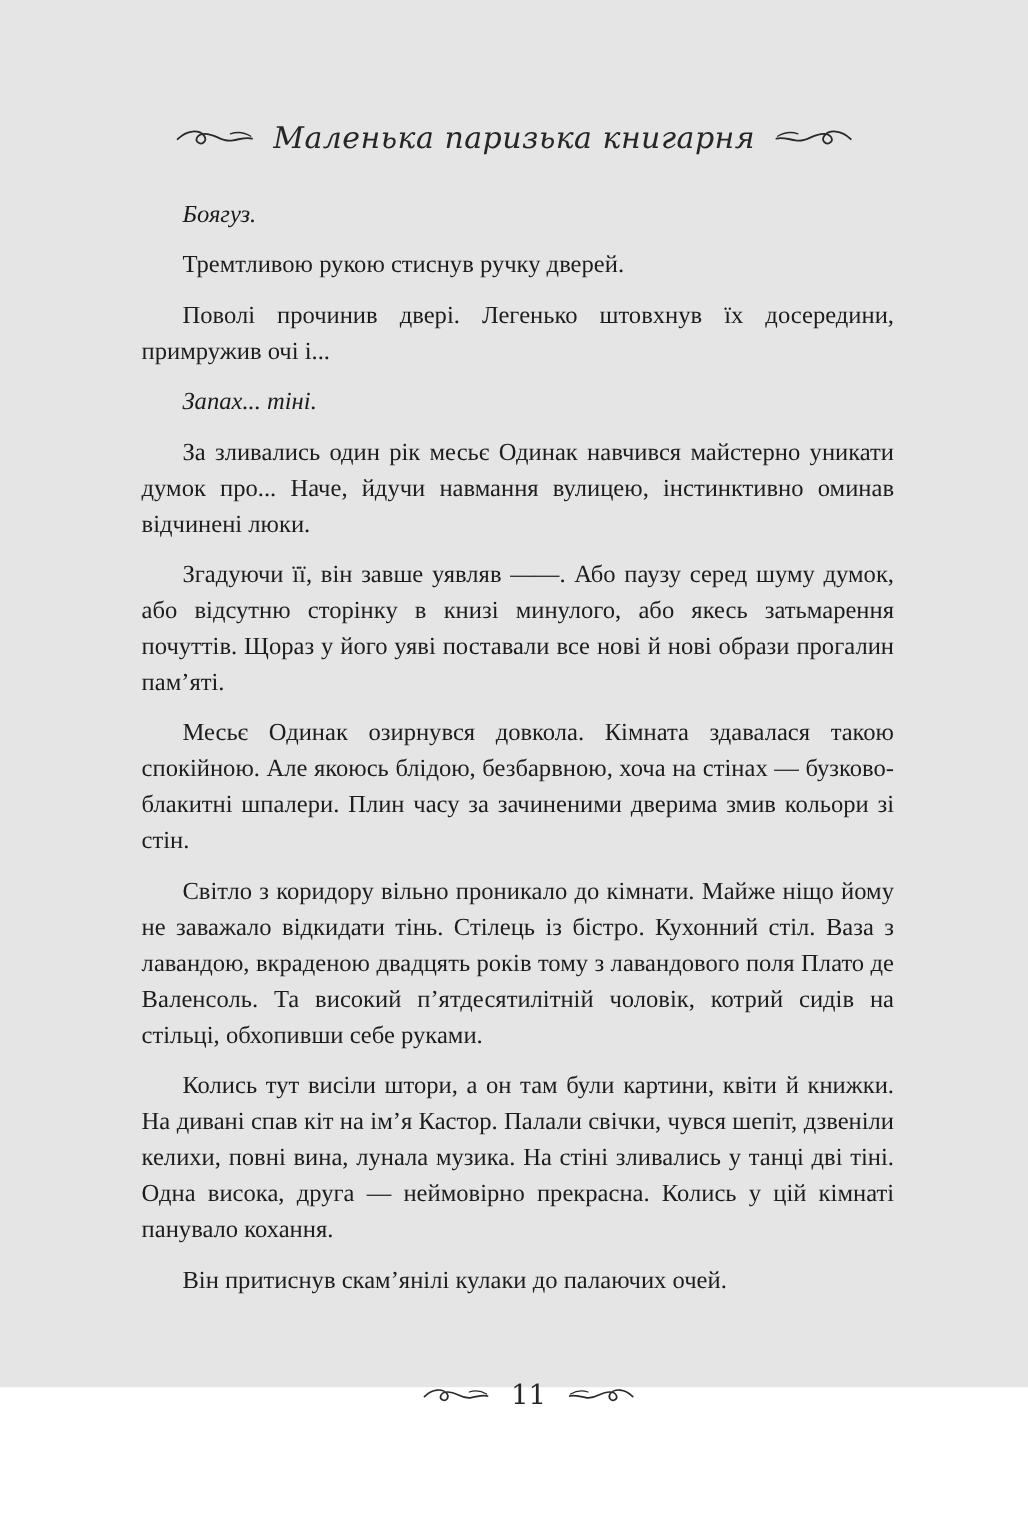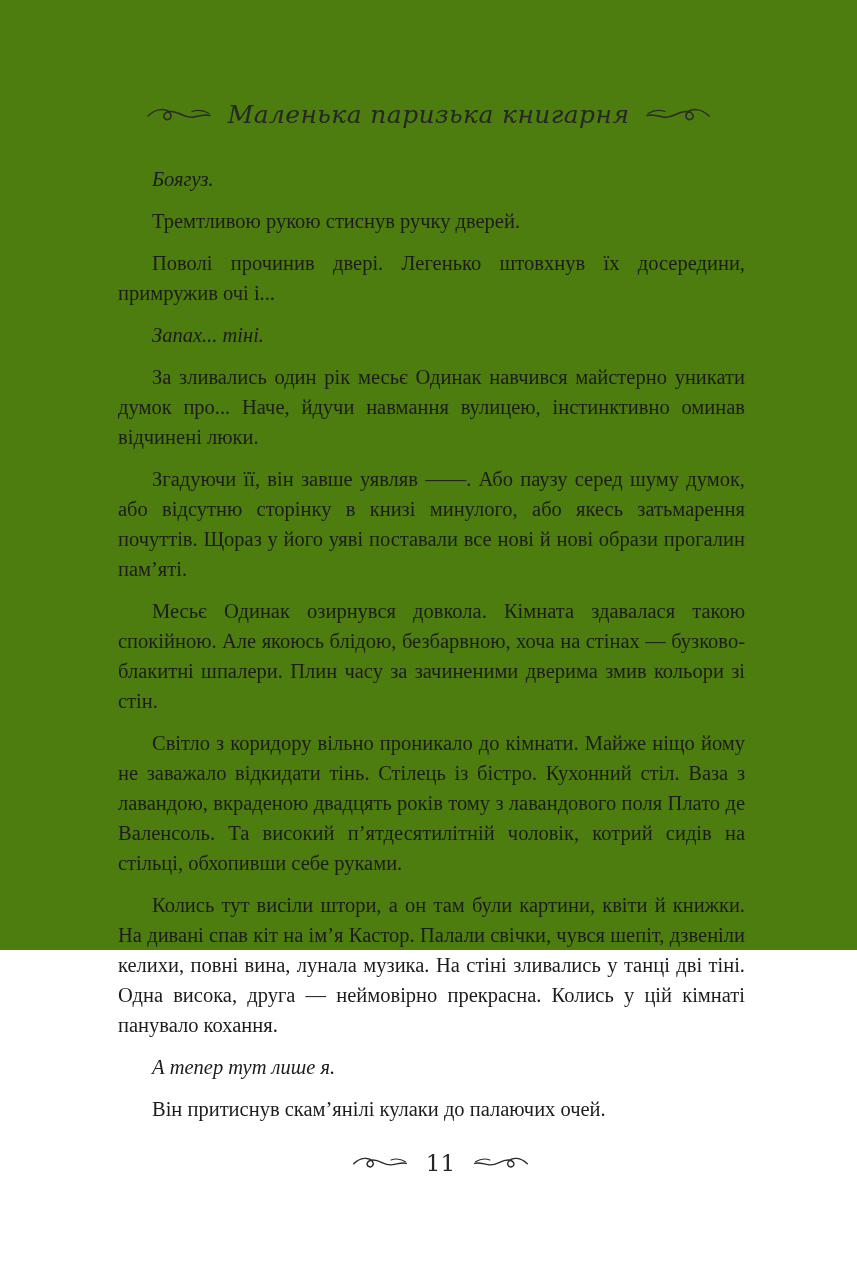--- a/index.html
+++ b/index.html
@@ -6,22 +6,22 @@
   html, body { background: #ffffff; }
   body {
     font-family: "Liberation Serif", "DejaVu Serif", serif;
     width: 857px;
     height: 1270px;
     overflow: hidden;
   }
   .page {
     position: relative;
     width: 857px;
-    height: 950px;
-    background: #4d7c0f;
+    height: 1156px;
+    background: #e5e5e5;
     color: #1c1c1c;
     padding-left: 12px;
   }
   .header {
     position: absolute;
     top: 100px;
     left: 0;
     right: 0;
     display: flex;
     align-items: center;
@@ -92,21 +92,20 @@
   <div class="content">
       <p class="para italic">Боягуз.</p>
       <p class="para normal">Тремтливою рукою стиснув ручку дверей.</p>
       <p class="para normal">Поволі прочинив двері. Легенько штовхнув їх досередини, примружив очі і...</p>
       <p class="para italic">Запах... тіні.</p>
       <p class="para normal">За зливались один рік месьє Одинак навчився майстерно уникати думок про... Наче, йдучи навмання вулицею, інстинктивно оминав відчинені люки.</p>
       <p class="para normal">Згадуючи її, він завше уявляв ——. Або паузу серед шуму думок, або відсутню сторінку в книзі минулого, або якесь затьмарення почуттів. Щораз у його уяві поставали все нові й нові образи прогалин пам’яті.</p>
       <p class="para normal">Месьє Одинак озирнувся довкола. Кімната здавалася такою спокійною. Але якоюсь блідою, безбарвною, хоча на стінах — бузково-блакитні шпалери. Плин часу за зачиненими дверима змив кольори зі стін.</p>
       <p class="para normal">Світло з коридору вільно проникало до кімнати. Майже ніщо йому не заважало відкидати тінь. Стілець із бістро. Кухонний стіл. Ваза з лавандою, вкраденою двадцять років тому з лавандового поля Плато де Валенсоль. Та високий п’ятдесятилітній чоловік, котрий сидів на стільці, обхопивши себе руками.</p>
       <p class="para normal">Колись тут висіли штори, а он там були картини, квіти й книжки. На дивані спав кіт на ім’я Кастор. Палали свічки, чувся шепіт, дзвеніли келихи, повні вина, лунала музика. На стіні зливались у танці дві тіні. Одна висока, друга — неймовірно прекрасна. Колись у цій кімнаті панувало кохання.</p>
-      <p class="para italic">А тепер тут лише я.</p>
       <p class="para normal">Він притиснув скам’янілі кулаки до палаючих очей.</p>
     </div>
 
   <div class="footer">
     <span class="orn">
       <svg width="56" height="18" viewBox="0 0 66 20" fill="none">
         <path d="M2 11 C10 3 20 3 24 8 C27 12 23 16 19.5 14 C16 12 18 7 24 6.5 C34 6 38 14 48 12 C56 10.5 60 9 64 10.5" stroke="#2a2a2a" stroke-width="1.6" stroke-linecap="round" fill="none"></path>
         <path d="M46 6.5 C52 4.5 58 5.5 63 8.5" stroke="#2a2a2a" stroke-width="1.2" stroke-linecap="round" fill="none"></path>
       </svg>
     </span>

